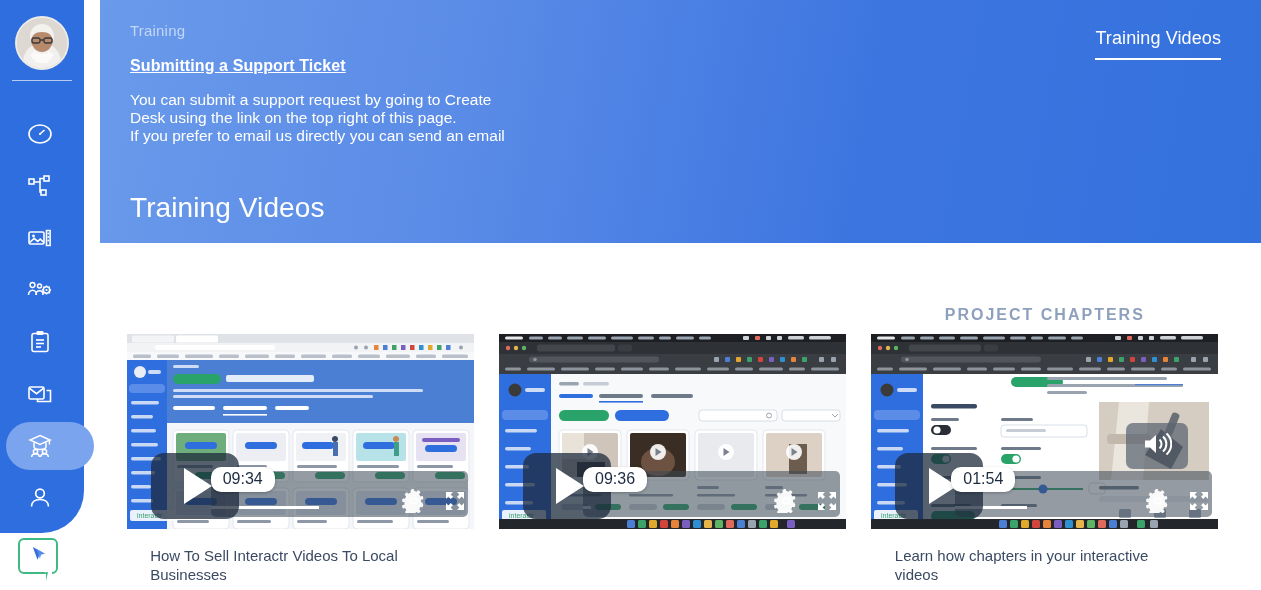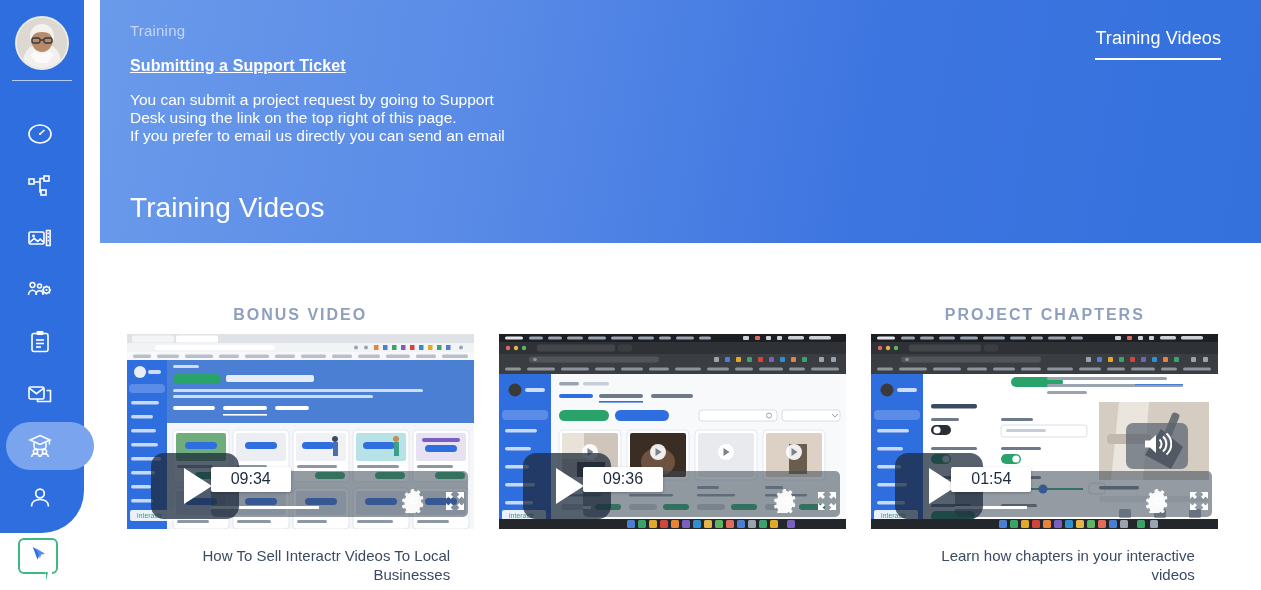--- a/index.html
+++ b/index.html
@@ -130,21 +130,21 @@
     font-size: 16px; font-weight: bold; color: #8ea0bd;
     letter-spacing: 2px; text-transform: uppercase;
   }
   .thumb {
     position: relative; width: 347px; height: 195px;
     margin: 29px auto 0;
     background: #e9edf4; overflow: hidden;
   }
   .thumb .shot { position: absolute; inset: 0; }
   .caption {
-    margin: 17px auto 0; width: 300px; text-align: right;
+    margin: 17px auto 0; width: 300px; text-align: left;
     font-size: 15px; color: #3b4a63; line-height: 19px;
   }
 
   
   .play-btn {
     position: absolute; left: 24px; bottom: 10px;
     width: 88px; height: 66px; border-radius: 13px;
     background: rgba(28,42,60,.74);
     display: flex; align-items: center; justify-content: center;
     cursor: pointer;
@@ -152,22 +152,22 @@
   .play-tri {
     width: 0; height: 0;
     border-left: 28px solid #ffffff;
     border-top: 18px solid transparent;
     border-bottom: 18px solid transparent;
     margin-left: 7px;
   }
   .timebadge {
     position: absolute; bottom: 37px;
     background: #ffffff; color: #1d2b3f;
-    font-size: 16px; padding: 3px 20px 4px;
-    border-radius: 2px;
+    font-size: 16px; padding: 3px 12px 4px;
+    border-radius: 10px;
     box-shadow: 0 1px 3px rgba(0,0,0,.25);
     font-family: "Liberation Sans", sans-serif;
   }
   .ctrl-bar {
     position: absolute; left: 84px; right: 6px; bottom: 12px;
     height: 46px; border-radius: 5px;
     background: rgba(60,72,86,.55);
   }
   .ctrl-right {
     position: absolute; right: 8px; bottom: 16px;
@@ -318,38 +318,37 @@
   </div>
 
   <header class="banner">
     <div class="banner-inner">
 
       <div class="crumb">Training</div>
 
       <div class="banner-title">Submitting a Support Ticket</div>
 
       <div class="banner-body">
-        <div>You can submit a project request by going to Support</div>
+        <div>You can submit a support request by going to Create</div>
         <div>Desk using the link on the top right of this page.</div>
         <div>If you prefer to email us directly you can send an email</div>
       </div>
 
       <h1 class="section-head">Training Videos</h1>
 
       <nav class="tabs">
         <div class="tab active">Training Videos</div>
       </nav>
 
     </div>
   </header>
 
   <main class="grid">
 
     <section class="card">
-      <div class="card-title">Bonus Video</div>
 
       <div class="thumb">
         <svg class="shot" viewBox="0 0 347 195" preserveAspectRatio="none" aria-hidden="true">
           <rect width="347" height="195" fill="#ffffff"></rect>
           <rect width="347" height="9" fill="#dfe3e8"></rect>
           <rect x="5" y="1.5" width="42" height="7" rx="1.5" fill="#f3f4f6"></rect>
           <rect x="49" y="1.5" width="42" height="7" rx="1.5" fill="#ffffff"></rect>
           <rect y="9" width="347" height="9" fill="#f1f3f5"></rect>
           <rect x="28" y="11" width="120" height="5" rx="2.5" fill="#ffffff"></rect>
           <g fill="#9aa4b1">

